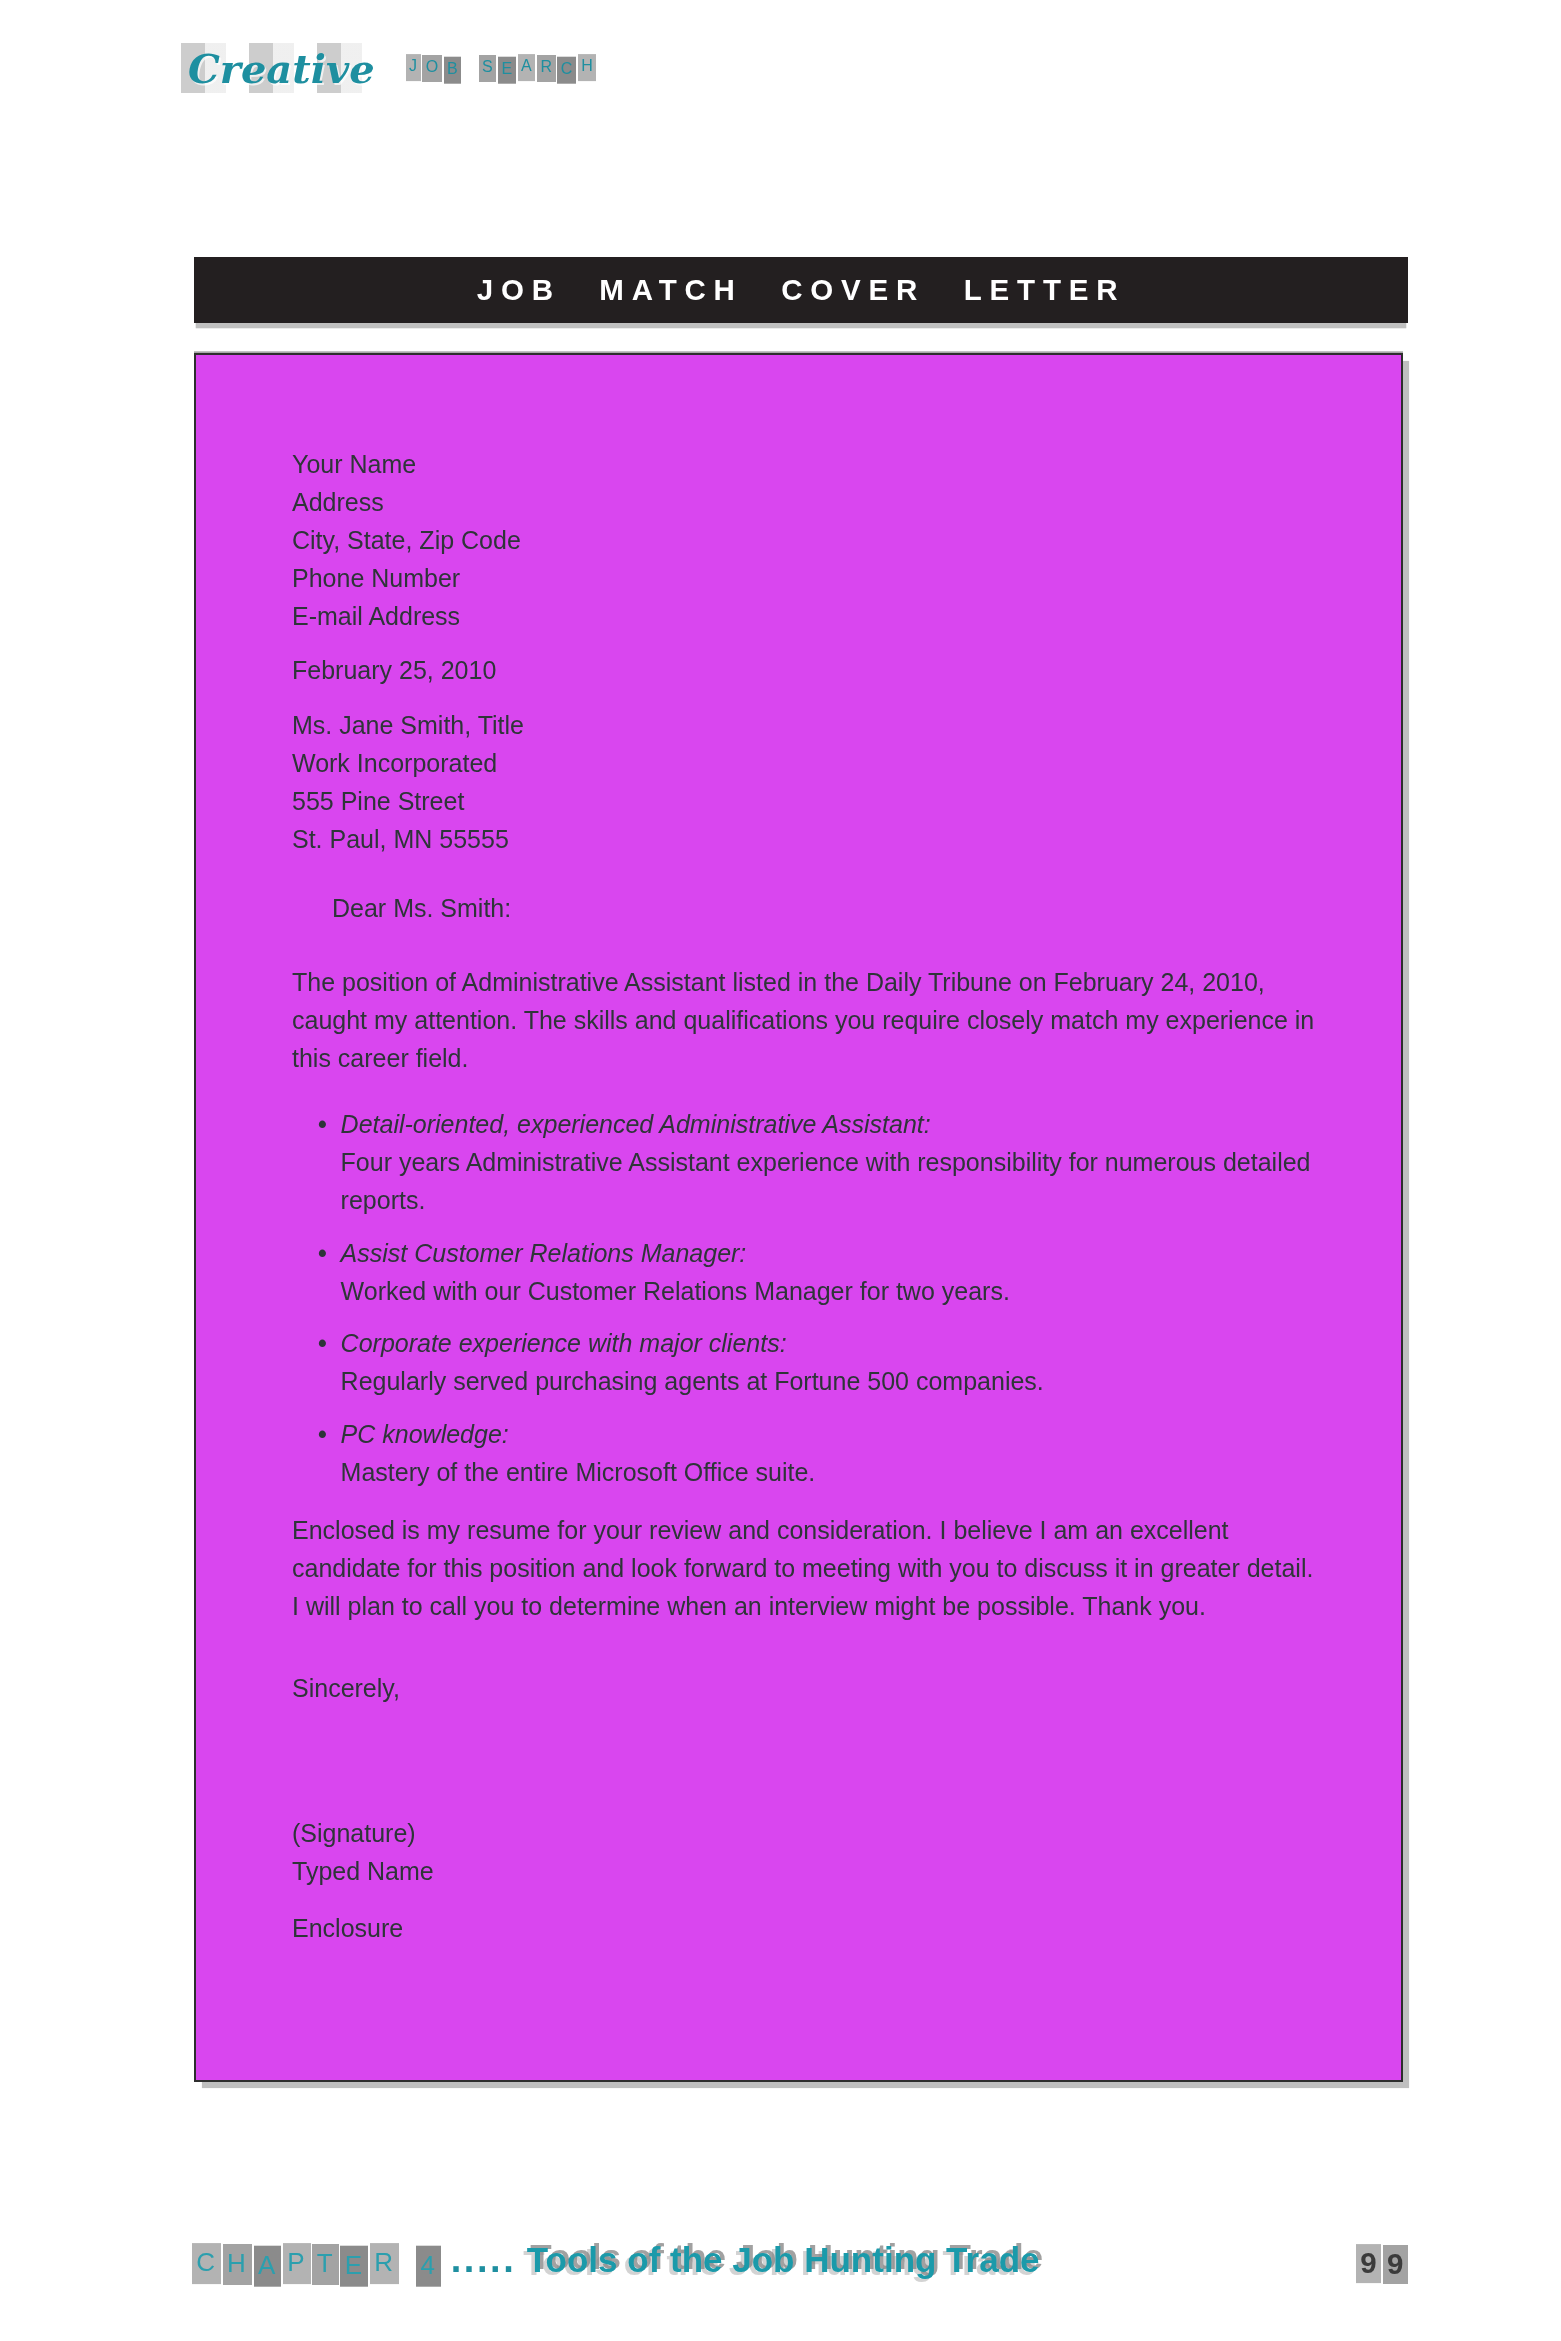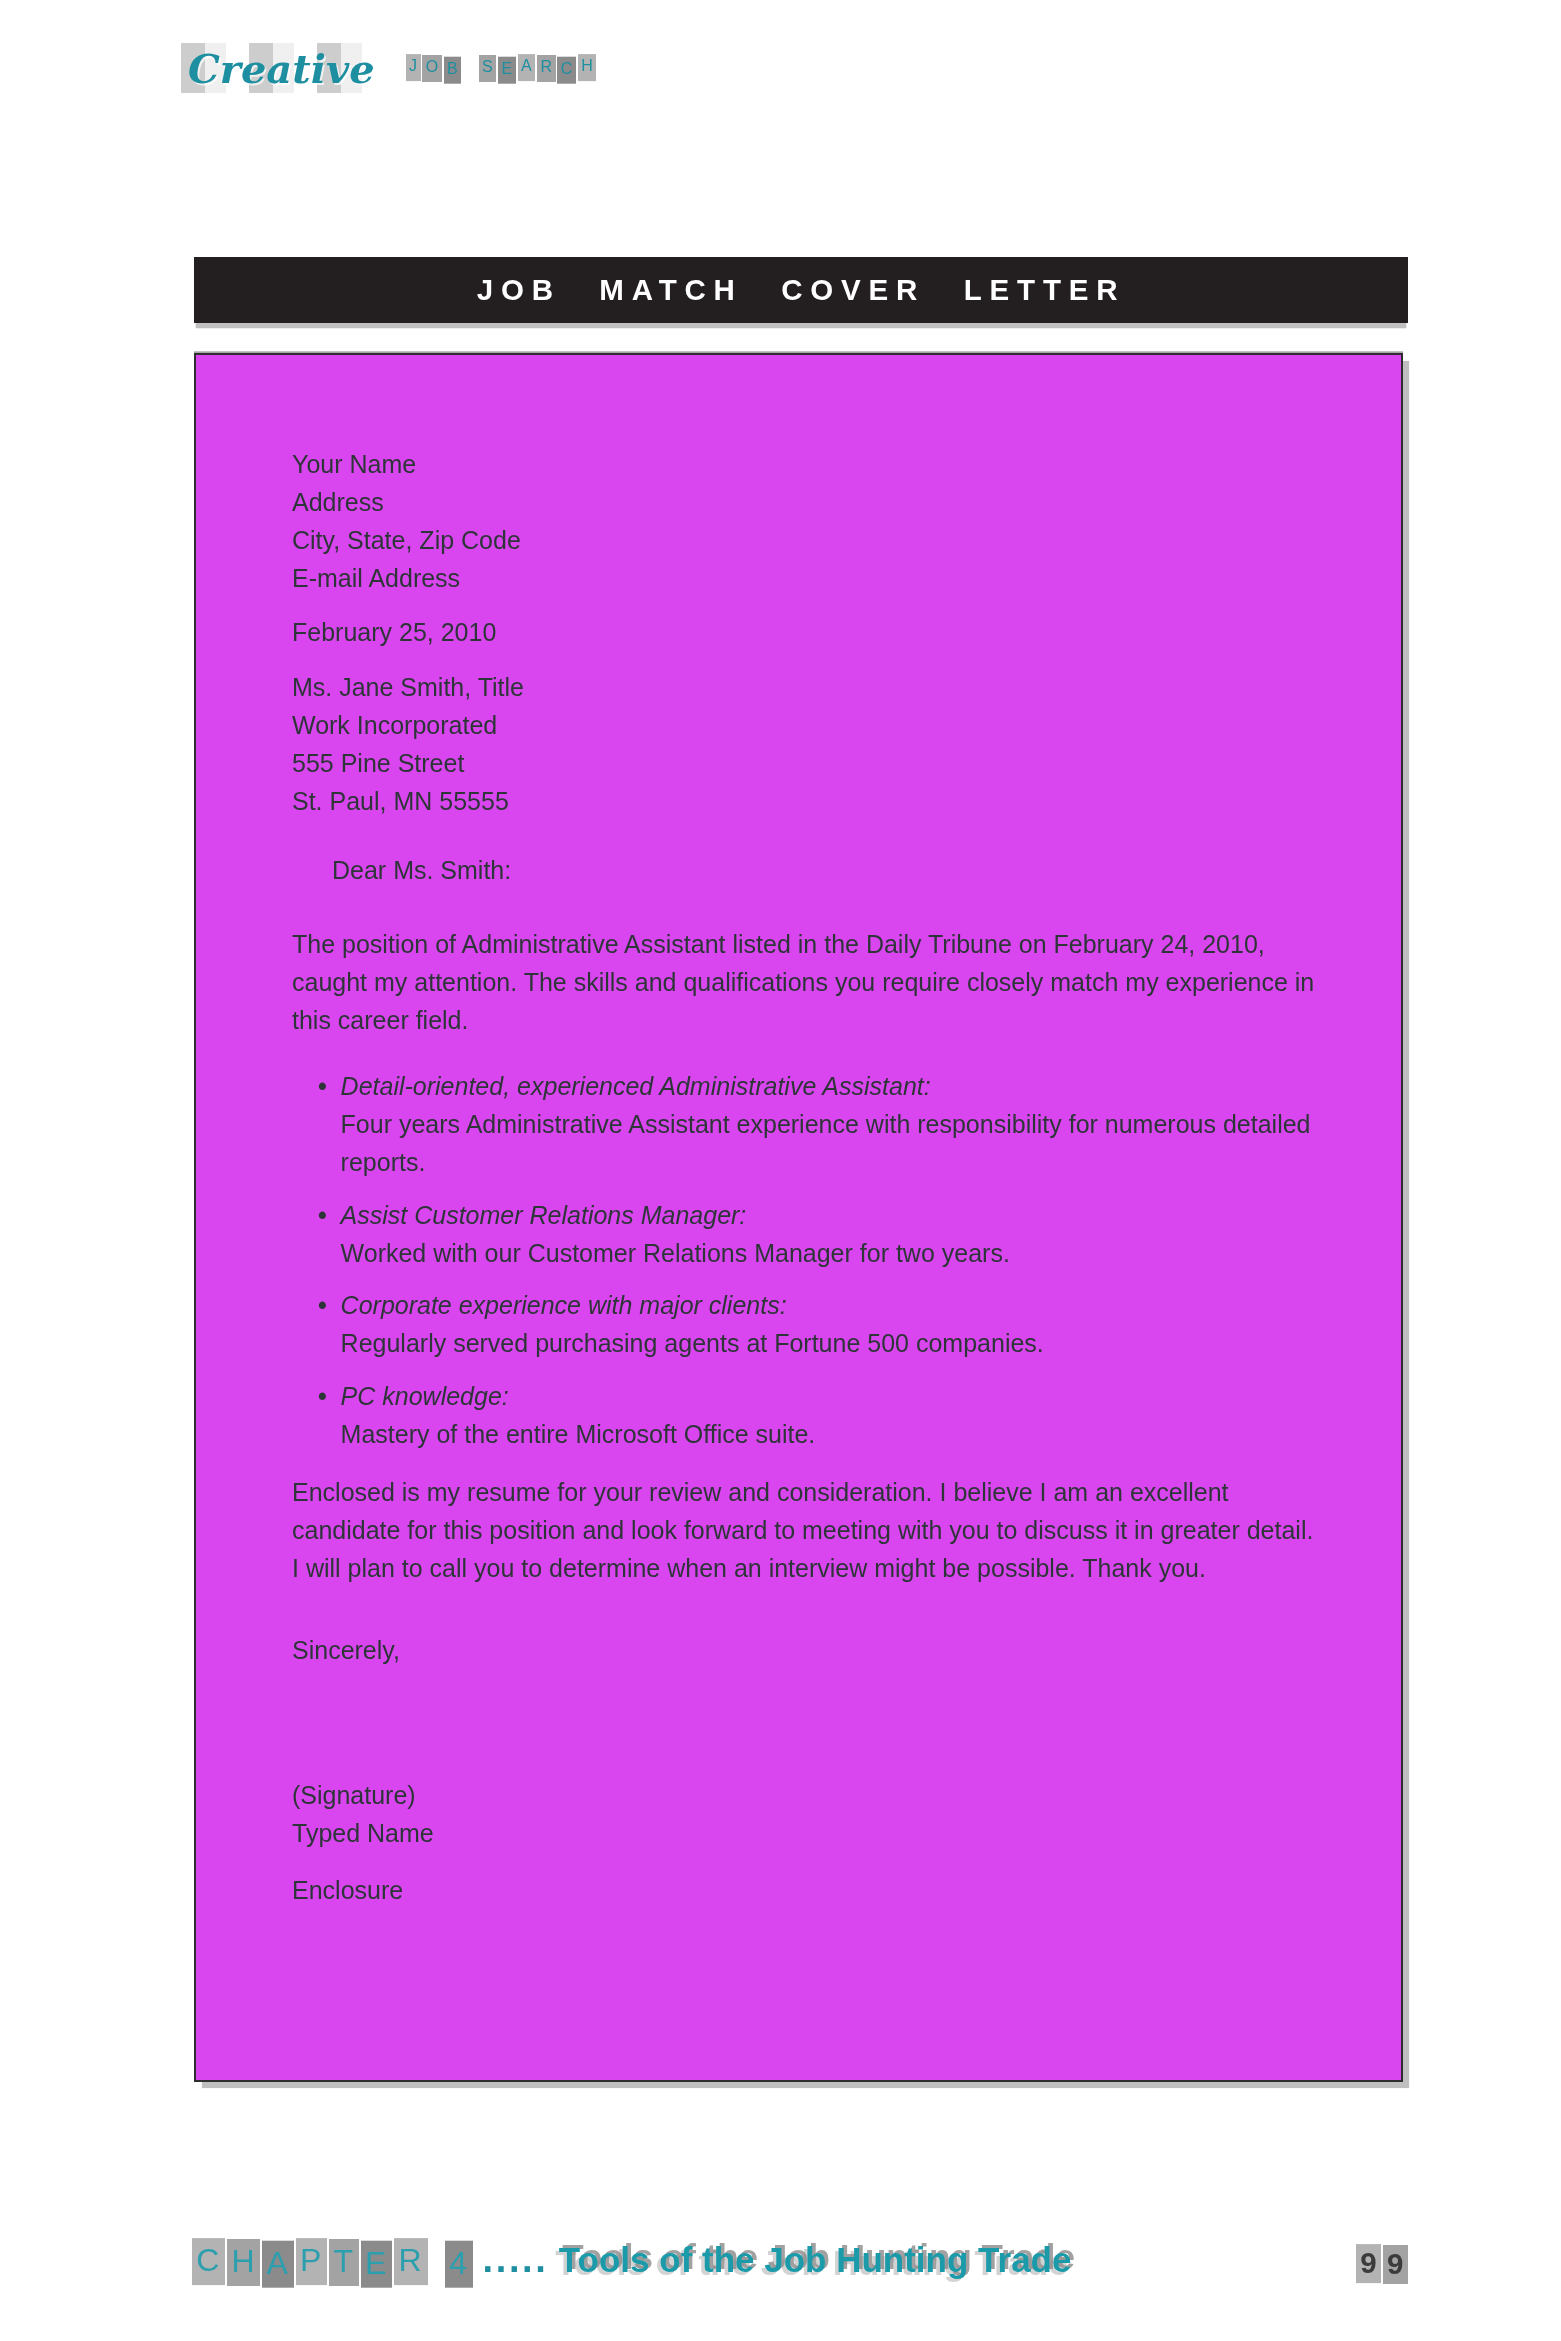--- a/index.html
+++ b/index.html
@@ -56,21 +56,21 @@
   .qual-list li + li { margin-top:14.7px; }
   .qual-list li::before { content:"\2022"; position:absolute; left:0; top:0; font-weight:bold; }
   .b-head { display:block; font-weight:normal; font-style:italic; }
   .para.closing{ margin-top:20px; }
   .valediction { margin-top:44px; }
   .signature   { margin-top:107px; }
   .enclosure   { margin-top:19px; }
 
   
   .footer { position:absolute; left:191px; top:2238px; display:flex; align-items:baseline; }
-  .chapter { font-size:32px; color:#2b9fae; letter-spacing:1.7px; white-space:nowrap; }
+  .chapter { font-size:26px; color:#2b9fae; letter-spacing:1.7px; white-space:nowrap; }
   .chapter .lt { padding:4.3px 4.3px 6px 4.3px; }
   .dots { margin-left:8.7px; font-size:38px; font-weight:bold; color:#1e8fa0; letter-spacing:2.6px; }
   .section-title {
     margin-left:10.4px; font-size:35px; font-weight:bold; color:#1b9aaa; white-space:nowrap;
     text-shadow:3.5px -2.6px 0 rgba(137,137,137,.8), -3.5px 2.6px 0 rgba(175,175,175,.55);
   }
   .page-num { position:absolute; left:1355px; top:2245px; font-size:29.5px; font-weight:bold; color:#3b3b3b; }
   .page-num .lt { padding:1.7px 4.3px 3.5px 4.3px; }
 </style>
 </head>
@@ -83,20 +83,21 @@
 
 <div class="header-bar">
   <span class="header-title">JOB MATCH COVER LETTER</span>
 </div>
 
 <div class="letter-box">
   <div class="sender">
     <div>Your Name</div>
     <div>Address</div>
     <div>City, State, Zip Code</div>
+    <div>Phone Number</div>
     <div>E-mail Address</div>
   </div>
 
   <div class="date">February 25, 2010</div>
 
   <div class="recipient">
     <div>Ms. Jane Smith, Title</div>
     <div>Work Incorporated</div>
     <div>555 Pine Street</div>
     <div>St. Paul, MN 55555</div>

